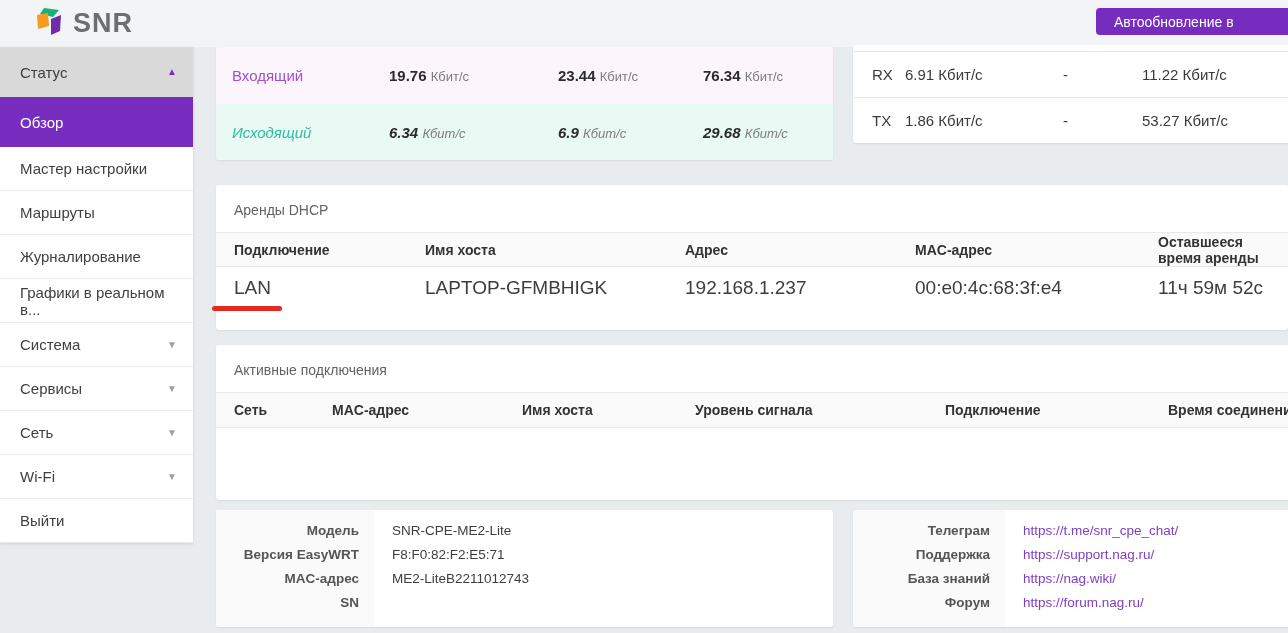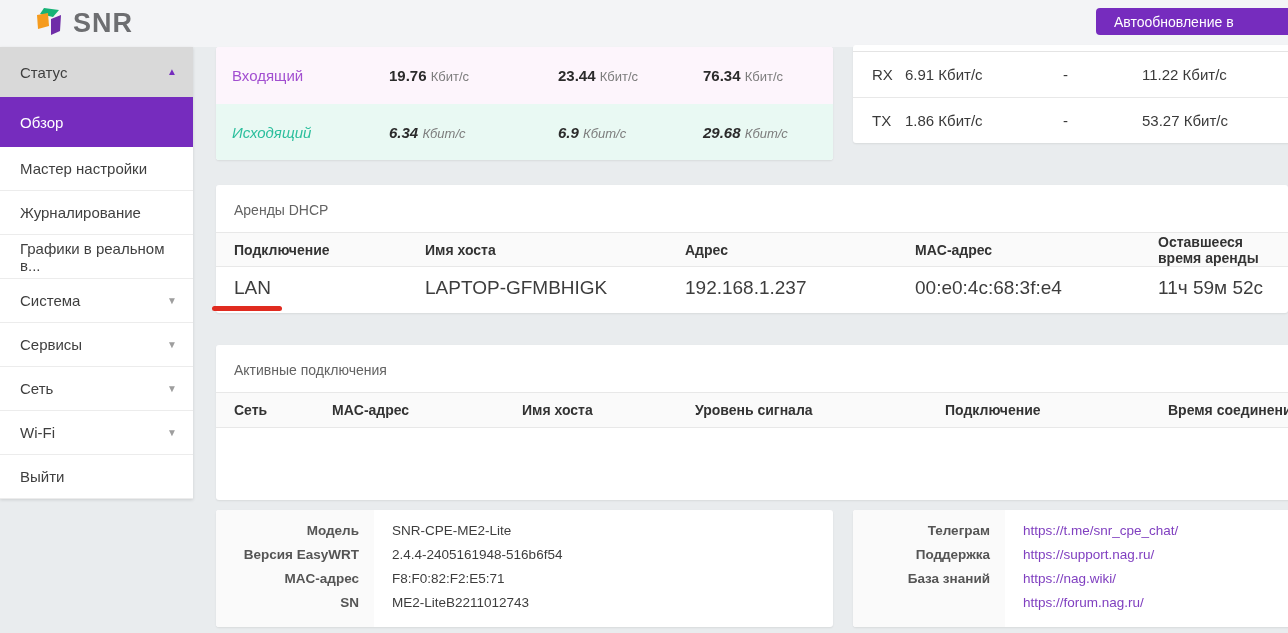--- a/index.html
+++ b/index.html
@@ -42,21 +42,21 @@
   .t-val .unit { color:#7c7c7c; font-size:13px; }
 
   
   .rxtx-panel { left:853px; top:45px; width:455px; height:98px; overflow:hidden; }
   .rxtx-strip { height:7px; border-bottom:1px solid #e4e4e4; }
   .rxtx-row { display:grid; grid-template-columns:33px 158px 79px auto; align-items:center;
     height:45px; padding-left:19px; font-size:15px; color:#3a3a3a; }
   .rxtx-row + .rxtx-row { border-top:1px solid #e8e8e8; }
 
   
-  .dhcp-panel { left:216px; top:185px; width:1072px; height:128px; overflow:hidden; }
+  .dhcp-panel { left:216px; top:185px; width:1072px; height:145px; overflow:hidden; }
   .panel-title { padding:17px 0 14px 18px; font-size:14px; color:#636363; }
   .dhcp-grid { display:grid; grid-template-columns:191px 260px 230px 243px auto; padding-left:18px; align-items:center; }
   .dhcp-head { height:35px; background:#fafafa; border-top:1px solid #e8e8e8; border-bottom:1px solid #e8e8e8;
     font-weight:bold; font-size:14px; color:#333; }
   .dhcp-data { height:42px; font-size:19px; color:#3d3d3d; }
 
   
   .active-panel { left:216px; top:345px; width:1220px; height:155px; overflow:hidden; }
   .act-grid { display:grid; grid-template-columns:98px 190px 173px 250px 223px auto; padding-left:18px; align-items:center; }
   .act-head { height:36px; background:#fafafa; border-top:1px solid #e8e8e8; border-bottom:1px solid #e8e8e8;
@@ -101,20 +101,23 @@
       <span>Статус</span>
       <span class="tri up">▲</span>
     </div>
     <div class="nav-item active">
       <span>Обзор</span>
     </div>
     <div class="nav-item">
       <span>Мастер настройки</span>
     </div>
     <div class="nav-item">
+      <span>Маршруты</span>
+    </div>
+    <div class="nav-item">
       <span>Журналирование</span>
     </div>
     <div class="nav-item">
       <span>Графики в реальном в...</span>
     </div>
     <div class="nav-item">
       <span>Система</span>
       <span class="tri down">▼</span>
     </div>
     <div class="nav-item">
@@ -198,33 +201,33 @@
   <section class="panel device-panel">
     <div class="info-grid">
       <div class="info-labels">
         <span>Модель</span>
         <span>Версия EasyWRT</span>
         <span>MAC-адрес</span>
         <span>SN</span>
       </div>
       <div class="info-values">
         <span>SNR-CPE-ME2-Lite</span>
-        <span>2.4.4-2405161948-516b6f54</span>
         <span>F8:F0:82:F2:E5:71</span>
         <span>ME2-LiteB2211012743</span>
       </div>
     </div>
   </section>
 
   <section class="panel links-panel">
     <div class="info-grid">
       <div class="info-labels">
         <span>Телеграм</span>
         <span>Поддержка</span>
         <span>База знаний</span>
+        <span>Форум</span>
       </div>
       <div class="info-values">
         <a href="#">https://t.me/snr_cpe_chat/</a>
         <a href="#">https://support.nag.ru/</a>
         <a href="#">https://nag.wiki/</a>
         <a href="#">https://forum.nag.ru/</a>
       </div>
     </div>
   </section>
 

